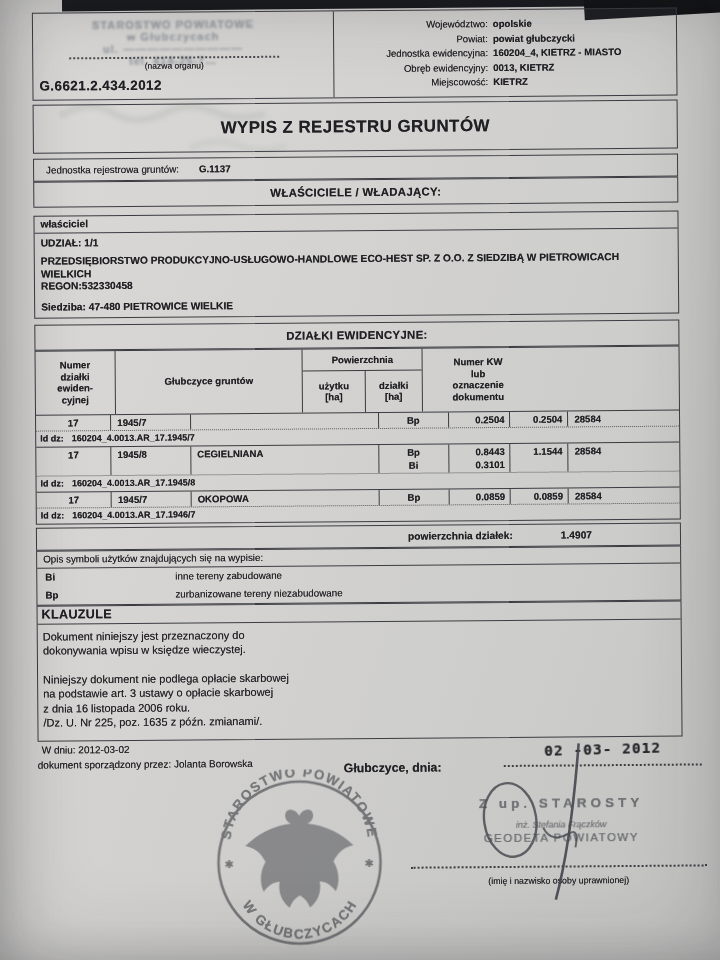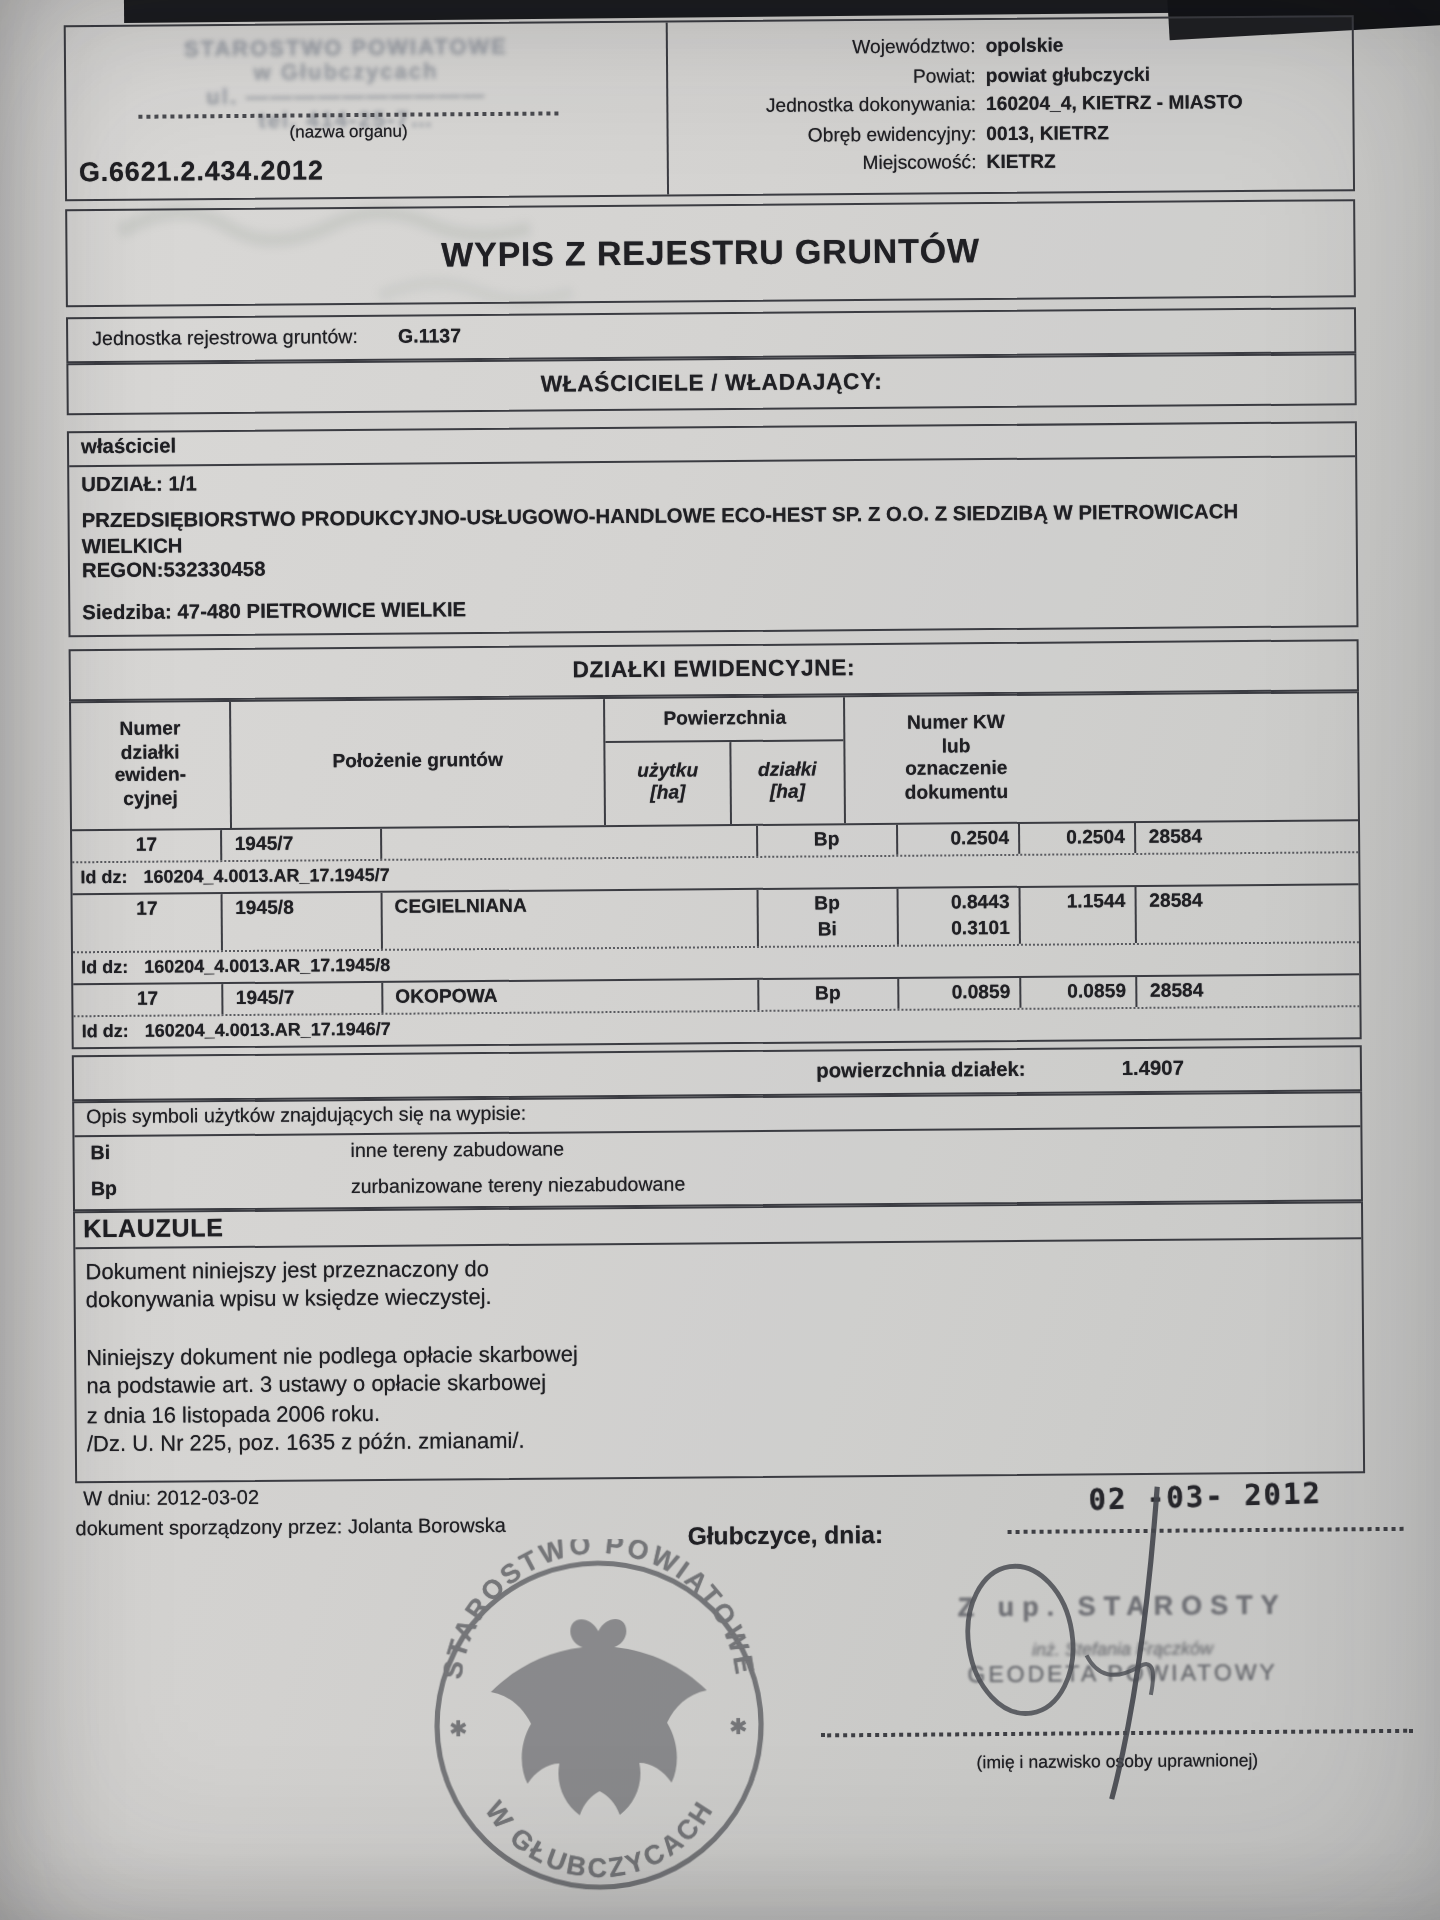--- a/index.html
+++ b/index.html
@@ -50,21 +50,21 @@
   .ptable{margin-top:0;font-size:9.6px;}
   .thead{display:flex;height:63px;border-bottom:1.4px solid #3b3c42;font-weight:bold;text-align:center;}
   .c{box-sizing:border-box;border-right:1.2px solid #3b3c42;}
   .c:last-child{border-right:none;}
   .c1{flex:0 0 11.7%;}.c2{flex:0 0 12.4%;}.c3{flex:0 0 29.2%;}.c4{flex:0 0 10.9%;}
   .c5{flex:0 0 9.6%;}.c6{flex:0 0 9.0%;}.c7{flex:0 0 17.2%;}
   .cc{display:flex;flex-direction:column;justify-content:center;line-height:11.5px;}
   .cgroup{flex:0 0 18.6%;display:flex;flex-direction:column;border-right:1.2px solid #3b3c42;box-sizing:border-box;}
   .cgroup .gt{height:21px;border-bottom:1.2px solid #3b3c42;display:flex;align-items:center;justify-content:center;}
   .cgroup .gb{flex:1;display:flex;}
-  .cgroup .gb .g1,.cgroup .gb .g2{flex:0 0 51.6%;display:flex;flex-direction:column;justify-content:center;line-height:11.5px;box-sizing:border-box;font-style:italic;}
+  .cgroup .gb .g1,.cgroup .gb .g2{flex:0 0 51.6%;display:flex;flex-direction:column;justify-content:center;line-height:11.5px;box-sizing:border-box;}
   .cgroup .gb .g2{flex:1;border-left:1.2px solid #3b3c42;}
   .rgroup{border-bottom:1.5px solid #3b3c42;}
   .rgroup:last-of-type{border-bottom:none;}
   .prow{display:flex;font-weight:bold;}
   .prow .c{padding-top:2px;padding-bottom:2px;min-height:14px;}
   .ctr{text-align:center;}
   .rt{text-align:right;padding-right:5px;}
   .lf{text-align:left;padding-left:6px;}
   .idrow{border-top:1.2px dotted #5a5b60;font-weight:bold;font-size:9px;padding:2px 4px 3px;display:flex;gap:8px;}
   .line2{margin-top:2px;}
@@ -130,21 +130,21 @@
     <div class="hdr-r">
       <div class="hdr-row">
         <span class="lab">Województwo:</span>
         <span class="val">opolskie</span>
       </div>
       <div class="hdr-row">
         <span class="lab">Powiat:</span>
         <span class="val">powiat głubczycki</span>
       </div>
       <div class="hdr-row">
-        <span class="lab">Jednostka dokonywania:</span>
+        <span class="lab">Jednostka ewidencyjna:</span>
         <span class="val">160204_4, KIETRZ - MIASTO</span>
       </div>
       <div class="hdr-row">
         <span class="lab">Obręb ewidencyjny:</span>
         <span class="val">0013, KIETRZ</span>
       </div>
       <div class="hdr-row">
         <span class="lab">Miejscowość:</span>
         <span class="val">KIETRZ</span>
       </div>
@@ -172,21 +172,21 @@
 
   <div class="box ptable txt">
     <div class="thead">
       <div class="c c2 cc">
         <div>Numer</div>
         <div>działki</div>
         <div>ewiden-</div>
         <div>cyjnej</div>
       </div>
       <div class="c c3 cc">
-        <div>Położenie gruntów</div>
+        <div>Głubczyce gruntów</div>
       </div>
       <div class="cgroup">
         <div class="gt">Powierzchnia</div>
         <div class="gb">
           <div class="g1">
             <div>użytku</div>
             <div>[ha]</div>
           </div>
           <div class="g2">
             <div>działki</div>

